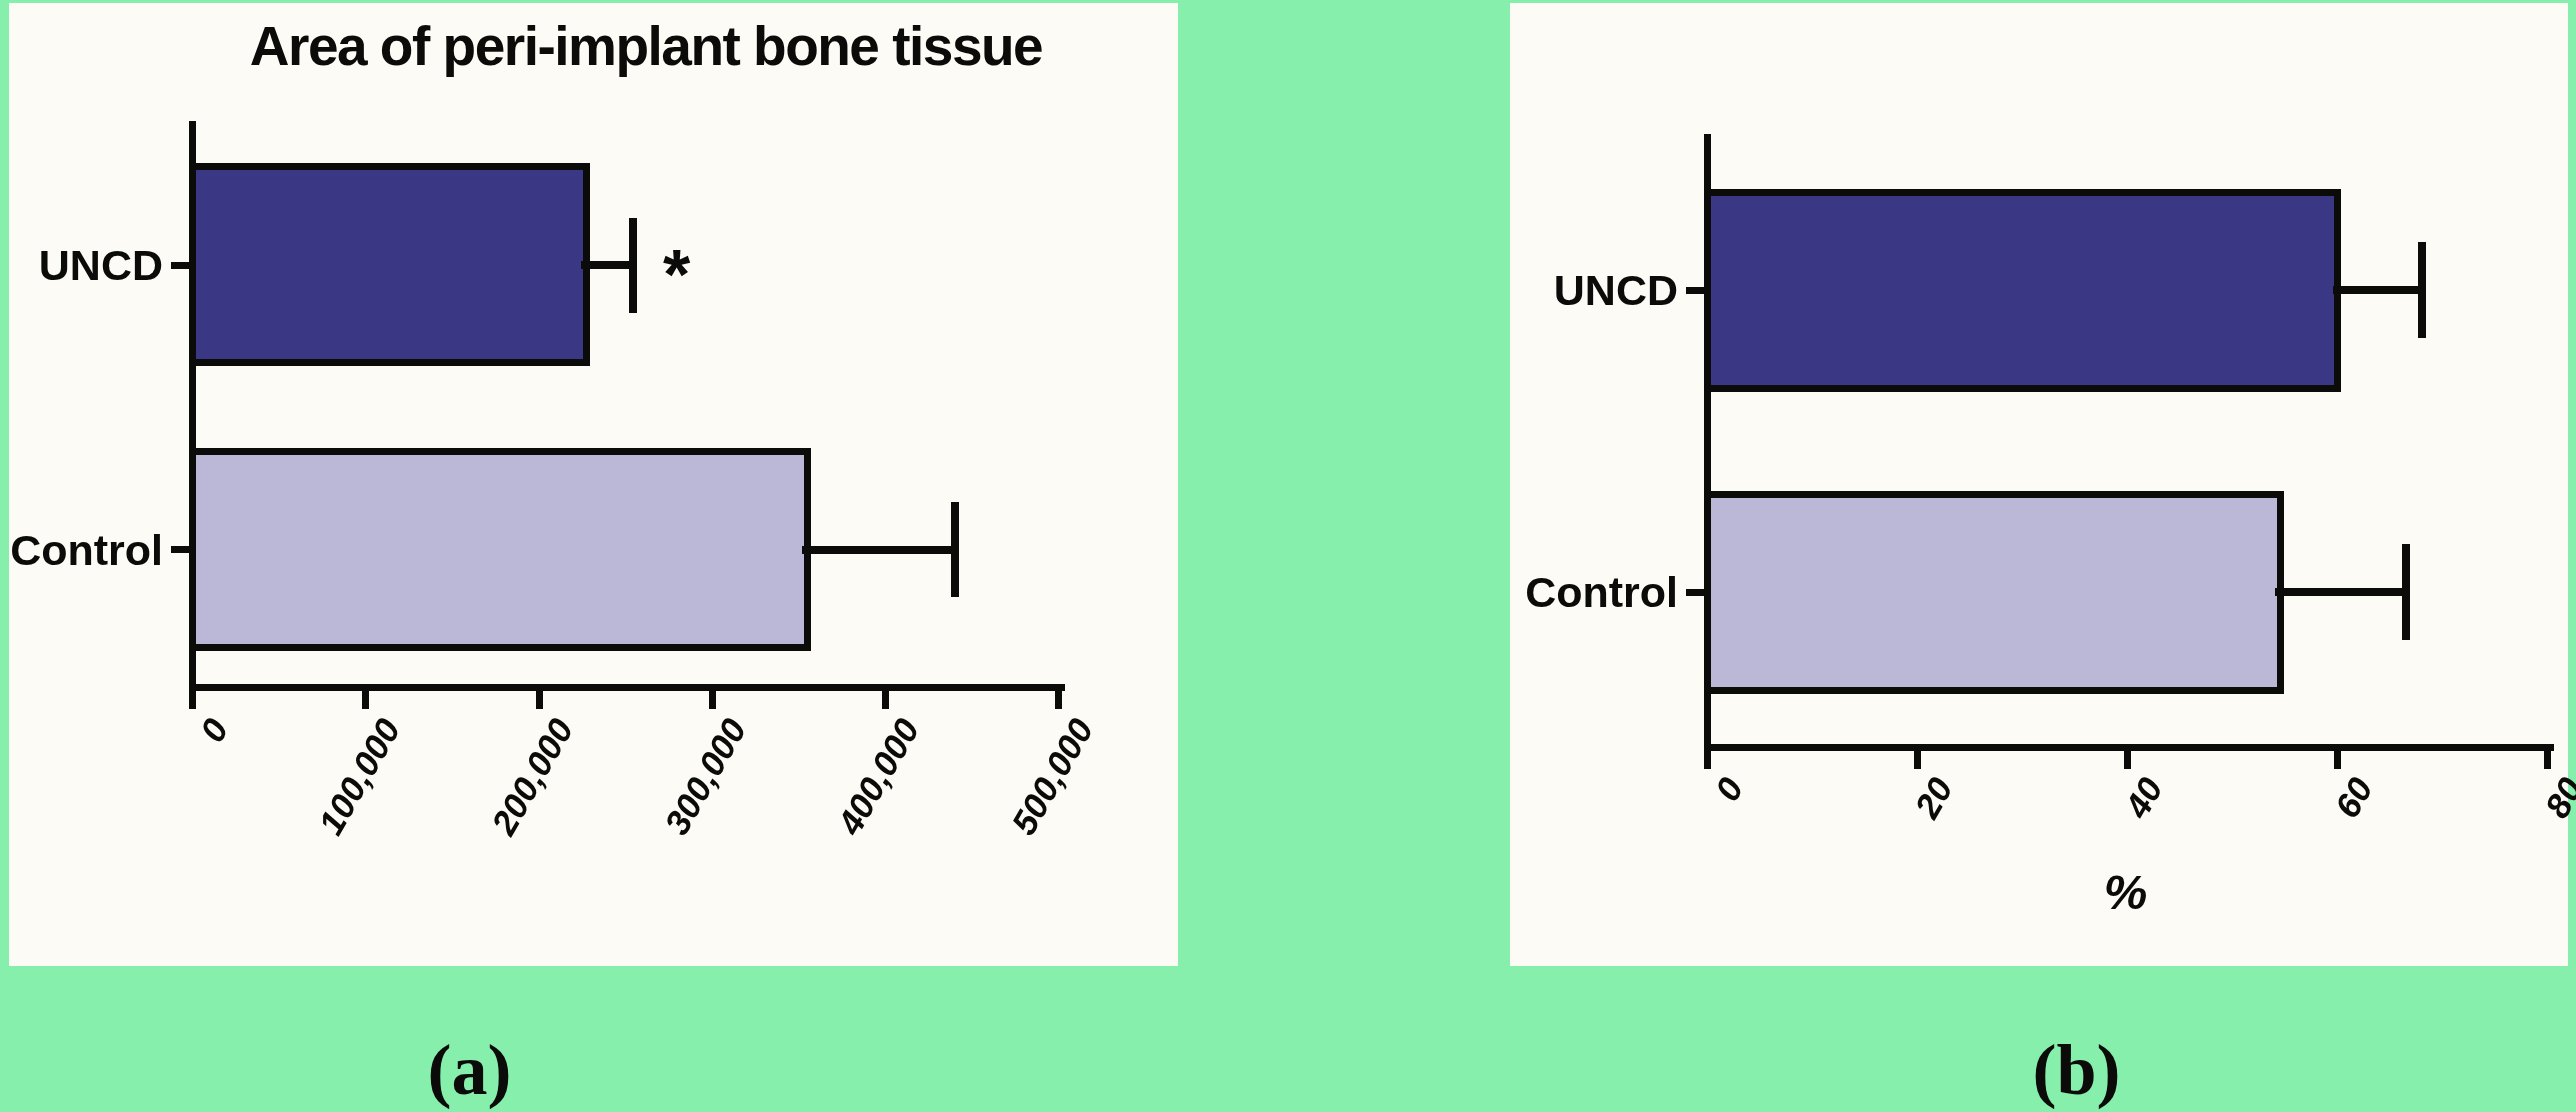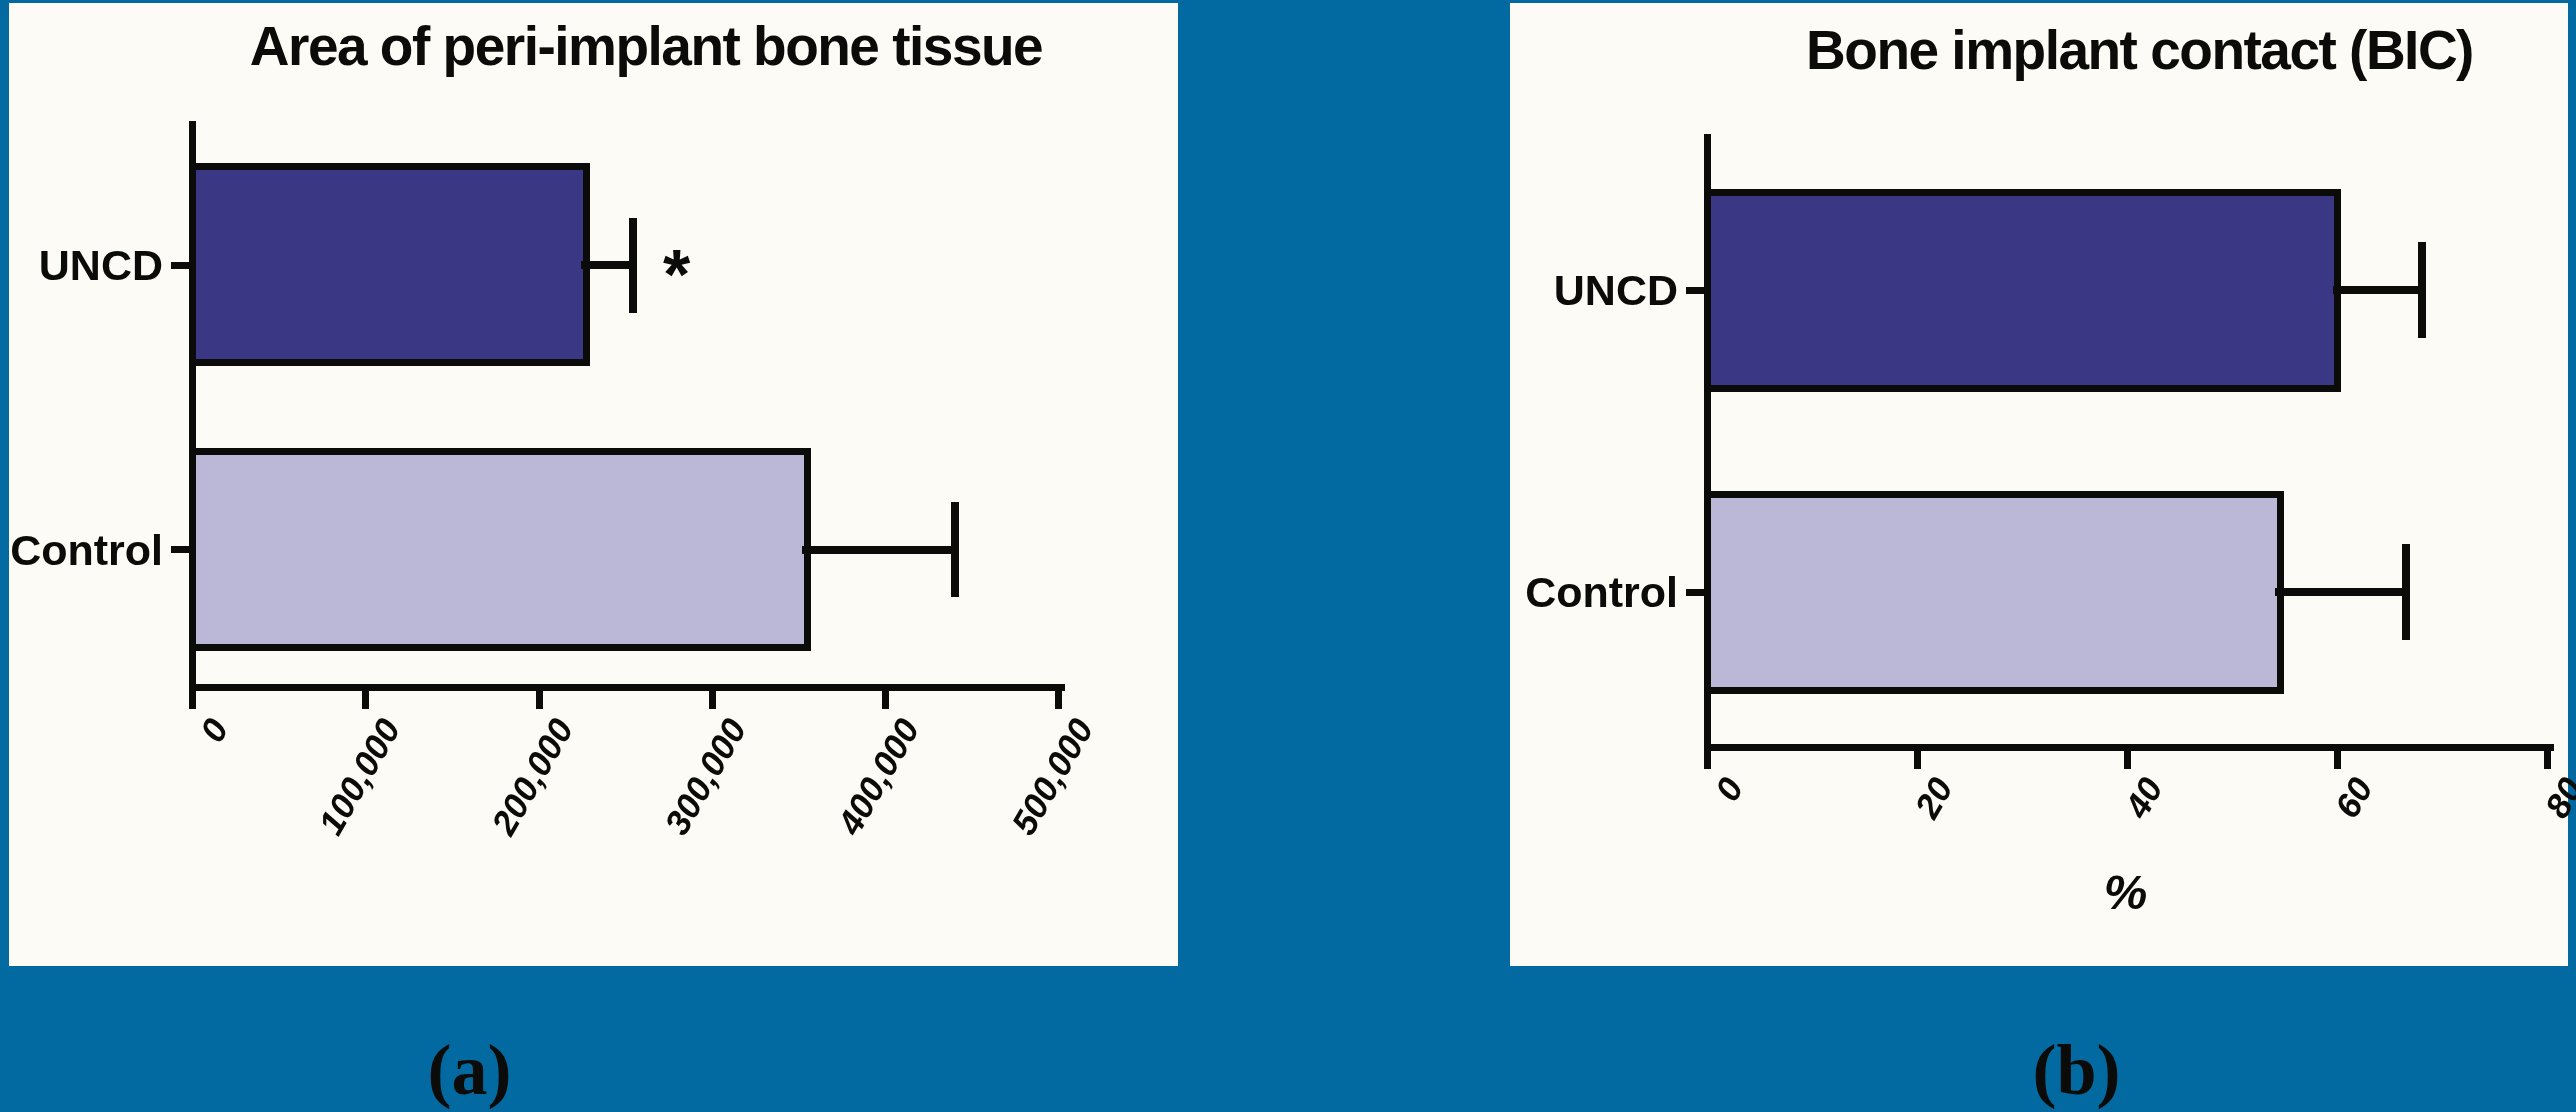--- a/index.html
+++ b/index.html
@@ -1,18 +1,18 @@
 <!DOCTYPE html>
 <html style="font-size:12.2px"><head>
 <meta charset="utf-8">
 <style>
   html,body{margin:0;padding:0;background:#ffffff;}
   #canvas{
     position:relative;width:2576px;height:1113px;overflow:hidden;
-    background:#0369a1;font-family:"Liberation Sans",sans-serif;color:#0b0b09;
+    background:#86efac;font-family:"Liberation Sans",sans-serif;color:#0b0b09;
   }
   .panel{position:absolute;background:#fcfbf6;}
   .chart-title{
     position:absolute;text-align:center;font-weight:bold;font-size:55px;
     letter-spacing:-1.5px;color:#0b0b09;white-space:nowrap;
   }
   .axis-line{position:absolute;background:#0b0b09;}
   .x-tick{position:absolute;width:6.9px;height:17.6px;background:#0b0b09;}
   .cat-tick{position:absolute;width:17.6px;height:6.9px;background:#0b0b09;}
   .x-tick-label{
@@ -40,21 +40,20 @@
   }
 </style>
 </head>
 <body>
 
 <div id="canvas">
   <div class="panel" style="left:9.2px;top:3.1px;width:1169px;height:963px;"></div>
   <div class="panel" style="left:1510px;top:3.1px;width:1058px;height:963px;"></div>
 
   <div class="chart-title" style="left:192px;top:13.7px;width:908px;">Area of peri-implant bone tissue</div>
-  <div class="chart-title" style="left:1710px;top:18.3px;width:859px;">Bone implant contact (BIC)</div>
 
   <div id="plot-a"></div>
   <div id="plot-b"></div>
 
   <div class="x-axis-label oblique" style="left:2011px;top:864px;width:229px;">%</div>
 
   <div class="fig-caption" style="left:355px;top:1029px;width:229px;">(a)</div>
   <div class="fig-caption" style="left:1962px;top:1029px;width:229px;">(b)</div>
 <div class="axis-line" style="left: 189px; top: 121px; width: 6.9px; height: 573px;"></div>
     <div class="axis-line" style="left: 189px; top: 684px; width: 876px; height: 6.9px;"></div>

